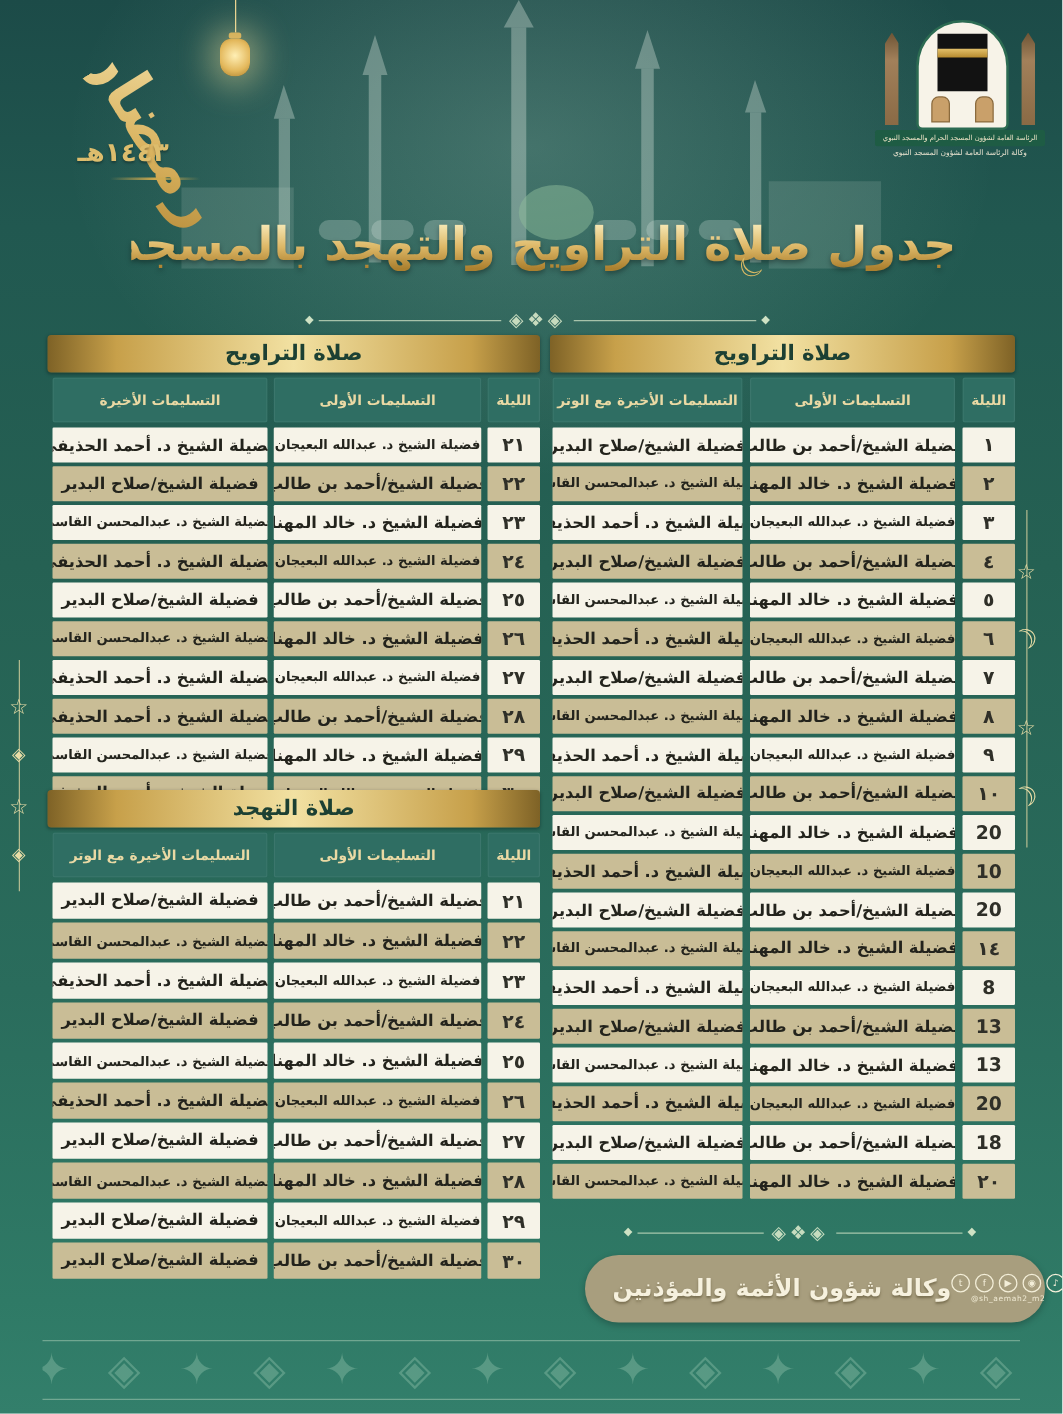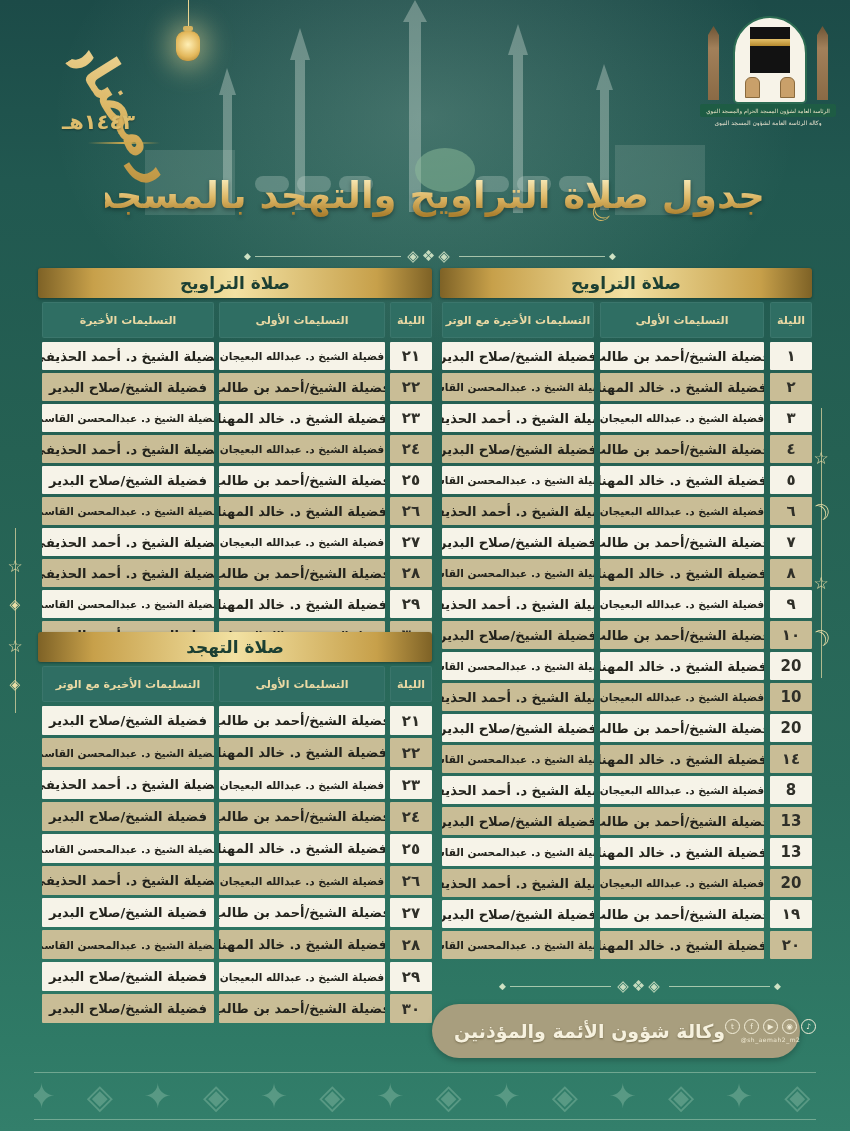--- a/index.html
+++ b/index.html
@@ -82,21 +82,21 @@
   .cell.name{font-size:13px;white-space:nowrap;overflow:hidden;}
   .cell.name.sm{font-size:10.5px;}
   
   .hangR,.hangL{position:absolute;color:#e9dda6;}
   .hangR{left:806px;top:408px;width:30px;height:270px;}
   .hangL{left:2px;top:528px;width:26px;height:185px;}
   .hang-line{position:absolute;left:50%;top:0;width:1px;height:100%;background:rgba(233,221,166,.7);}
   .hang-glyph{position:absolute;left:0;width:100%;text-align:center;background:transparent;}
   .hg-star{font-size:17px;} .hg-moon{font-size:22px;transform:rotate(-28deg);} .hg-lamp{font-size:14px;}
   
-  .pill{position:absolute;left:432px;top:1004px;width:368px;height:54px;border-radius:27px;
+  .pill{position:absolute;left:468px;top:1004px;width:368px;height:54px;border-radius:27px;
     background:#a89e7e;box-shadow:0 2px 6px rgba(0,0,0,.25);display:flex;align-items:center;
     padding:0 22px;box-sizing:border-box;flex-direction:row;direction:ltr;}
   .agency-cal{flex:1;text-align:center;color:#f6f1de;font-size:19px;font-weight:bold;
     text-shadow:0 1px 2px rgba(70,60,30,.5);white-space:nowrap;}
   .social{width:92px;display:flex;flex-direction:column;align-items:center;gap:2px;}
   .sic-row{display:flex;gap:4px;}
   .sic{width:13px;height:13px;border:1px solid #f3eed8;border-radius:50%;color:#f3eed8;
     font-size:7.5px;display:flex;align-items:center;justify-content:center;line-height:1;}
   .handle{font-size:6px;color:#efe9d2;letter-spacing:.5px;}
   
@@ -275,21 +275,21 @@
           <div class="cell night">13</div>
           <div class="cell name">فضيلة الشيخ د. خالد المهنا</div>
           <div class="cell name sm">فضيلة الشيخ د. عبدالمحسن القاسم</div>
         </div>
         <div class="trow dark">
           <div class="cell night">20</div>
           <div class="cell name sm">فضيلة الشيخ د. عبدالله البعيجان</div>
           <div class="cell name">فضيلة الشيخ د. أحمد الحذيفي</div>
         </div>
         <div class="trow light">
-          <div class="cell night">١٩</div>
+          <div class="cell night">18</div>
           <div class="cell name">فضيلة الشيخ/أحمد بن طالب</div>
           <div class="cell name">فضيلة الشيخ/صلاح البدير</div>
         </div>
         <div class="trow dark">
           <div class="cell night">٢٠</div>
           <div class="cell name">فضيلة الشيخ د. خالد المهنا</div>
           <div class="cell name sm">فضيلة الشيخ د. عبدالمحسن القاسم</div>
         </div>
       </div>
   </section>

